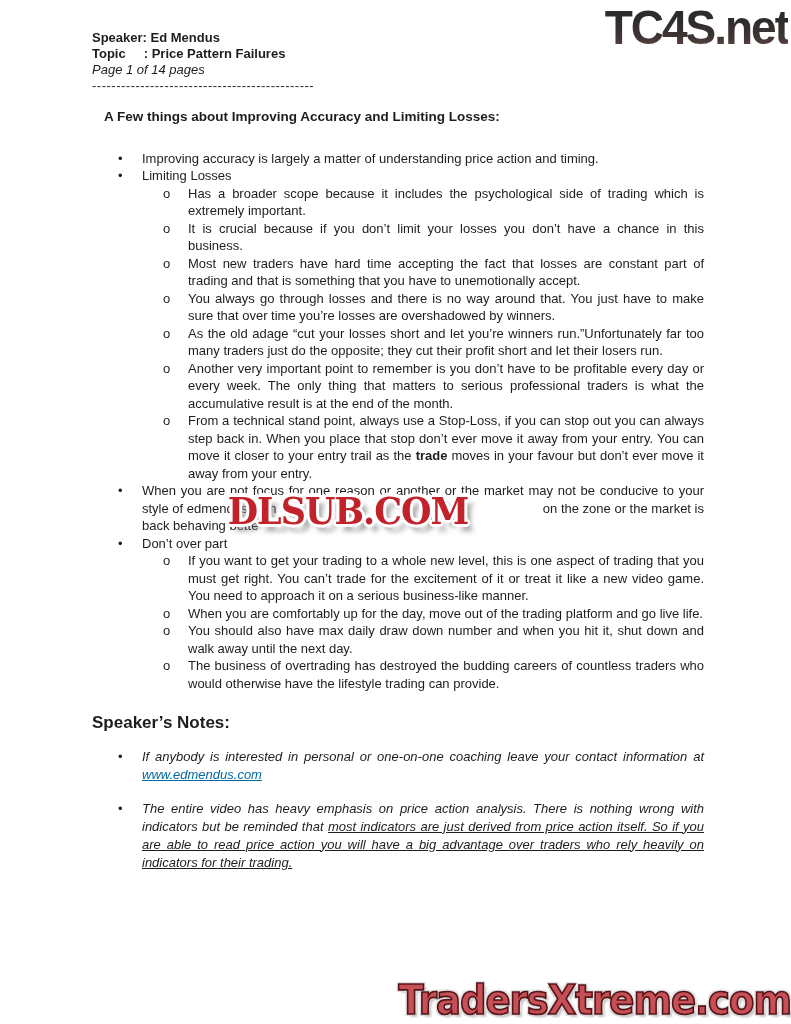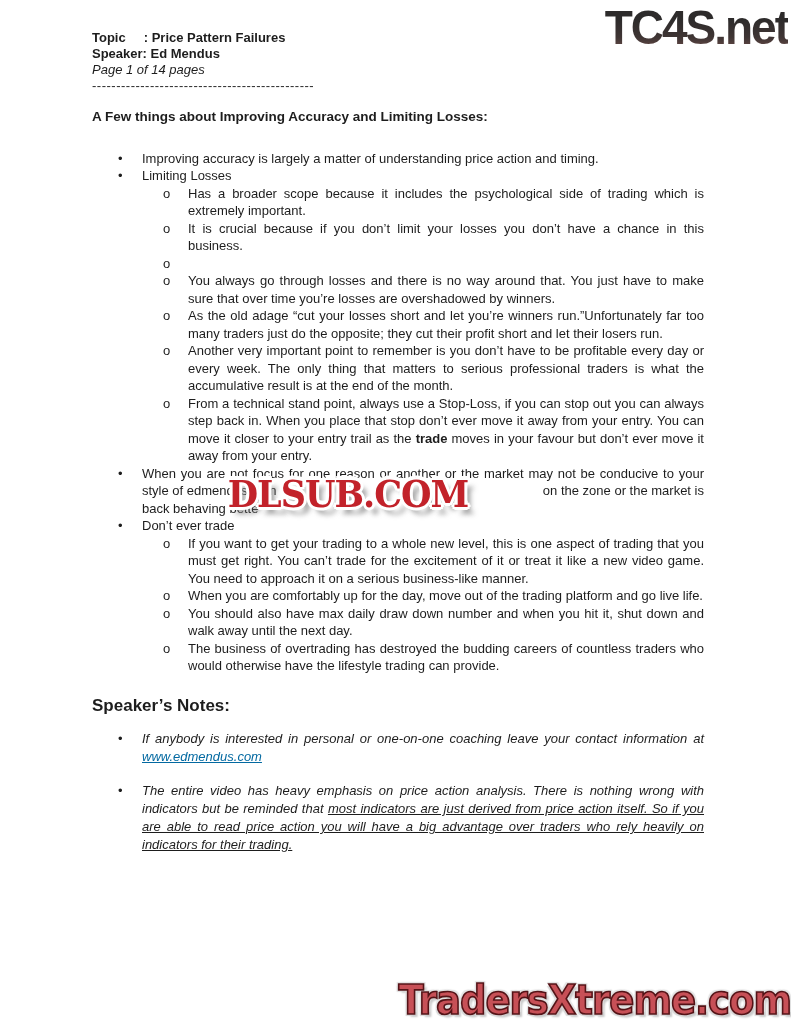--- a/index.html
+++ b/index.html
@@ -16,21 +16,21 @@
     -webkit-background-clip:text;background-clip:text;color:transparent;
     transform:scaleY(1.04);
   }
   
   .content{position:absolute;left:92px;top:30px;width:612px;font-size:13px;line-height:17.5px;}
   .hline{line-height:16px;font-size:13px;}
   .bold{font-weight:700;}
   .italic{font-style:italic;}
   .pre{white-space:pre;}
   .dashes{line-height:16px;font-size:13px;letter-spacing:.5px;color:#2a2a2a;}
-  .title{font-weight:700;font-size:13.5px;margin-top:14px;margin-bottom:0;}
+  .title{font-weight:700;font-size:13.5px;margin-top:14px;margin-bottom:0;margin-left:12px;}
   .list{margin-top:24px;}
   .li1,.li2{display:flex;}
   .li1>.marker{flex:0 0 50px;padding-left:26px;box-sizing:border-box;}
   .li2>.marker{flex:0 0 96px;padding-left:71px;box-sizing:border-box;}
   .li1>.text,.li2>.text{flex:1 1 auto;text-align:justify;}
   .oneline{text-align:left;}
   .jline{text-align:justify;text-align-last:justify;}
   .splitline{display:flex;justify-content:space-between;}
   .b3wrap{position:relative;}
   
@@ -73,22 +73,22 @@
 </head>
 <body>
 
 <div class="page">
 
   <div class="tc4s">TC4S.net</div>
 
   <div class="content">
 
     <div class="doc-header">
+      <div class="hline bold">Speaker: Ed Mendus</div>
       <div class="hline bold pre">Topic     : Price Pattern Failures</div>
-      <div class="hline bold">Speaker: Ed Mendus</div>
       <div class="hline italic">Page 1 of 14 pages</div>
       <div class="dashes">----------------------------------------------</div>
     </div>
 
     <div class="title">A Few things about Improving Accuracy and Limiting Losses:</div>
 
     <div class="list">
 
       <div class="li1">
         <span class="marker">•</span>
@@ -103,20 +103,21 @@
       <div class="li2">
         <span class="marker">o</span>
         <span class="text">Has a broader scope because it includes the psychological side of trading which is extremely important.</span>
       </div>
       <div class="li2">
         <span class="marker">o</span>
         <span class="text">It is crucial because if you don’t limit your losses you don’t have a chance in this business.</span>
       </div>
       <div class="li2">
         <span class="marker">o</span>
+        <span class="text">Most new traders have hard time accepting the fact that losses are constant part of trading and that is something that you have to unemotionally accept.</span>
       </div>
       <div class="li2">
         <span class="marker">o</span>
         <span class="text">You always go through losses and there is no way around that. You just have to make sure that over time you’re losses are overshadowed by winners.</span>
       </div>
       <div class="li2">
         <span class="marker">o</span>
         <span class="text">As the old adage “cut your losses short and let you’re winners run.”Unfortunately far too many traders just do the opposite; they cut their profit short and let their losers run.</span>
       </div>
       <div class="li2">
@@ -136,21 +137,21 @@
             <span>style of edmendus, don</span>
             <span>on the zone or the market is</span>
           </span>
           <span style="display:block;">back behaving bette</span>
         </span>
         <span class="watermark" style="color:#c2222a;">DLSUB.COM</span>
       </div>
 
       <div class="li1">
         <span class="marker">•</span>
-        <span class="text oneline">Don’t ever trade</span>
+        <span class="text oneline">Don’t over part</span>
       </div>
 
       <div class="li2">
         <span class="marker">o</span>
         <span class="text">If you want to get your trading to a whole new level, this is one aspect of trading that you must get right. You can’t trade for the excitement of it or treat it like a new video game. You need to approach it on a serious business-like manner.</span>
       </div>
       <div class="li2">
         <span class="marker">o</span>
         <span class="text">When you are comfortably up for the day, move out of the trading platform and go live life.</span>
       </div>

